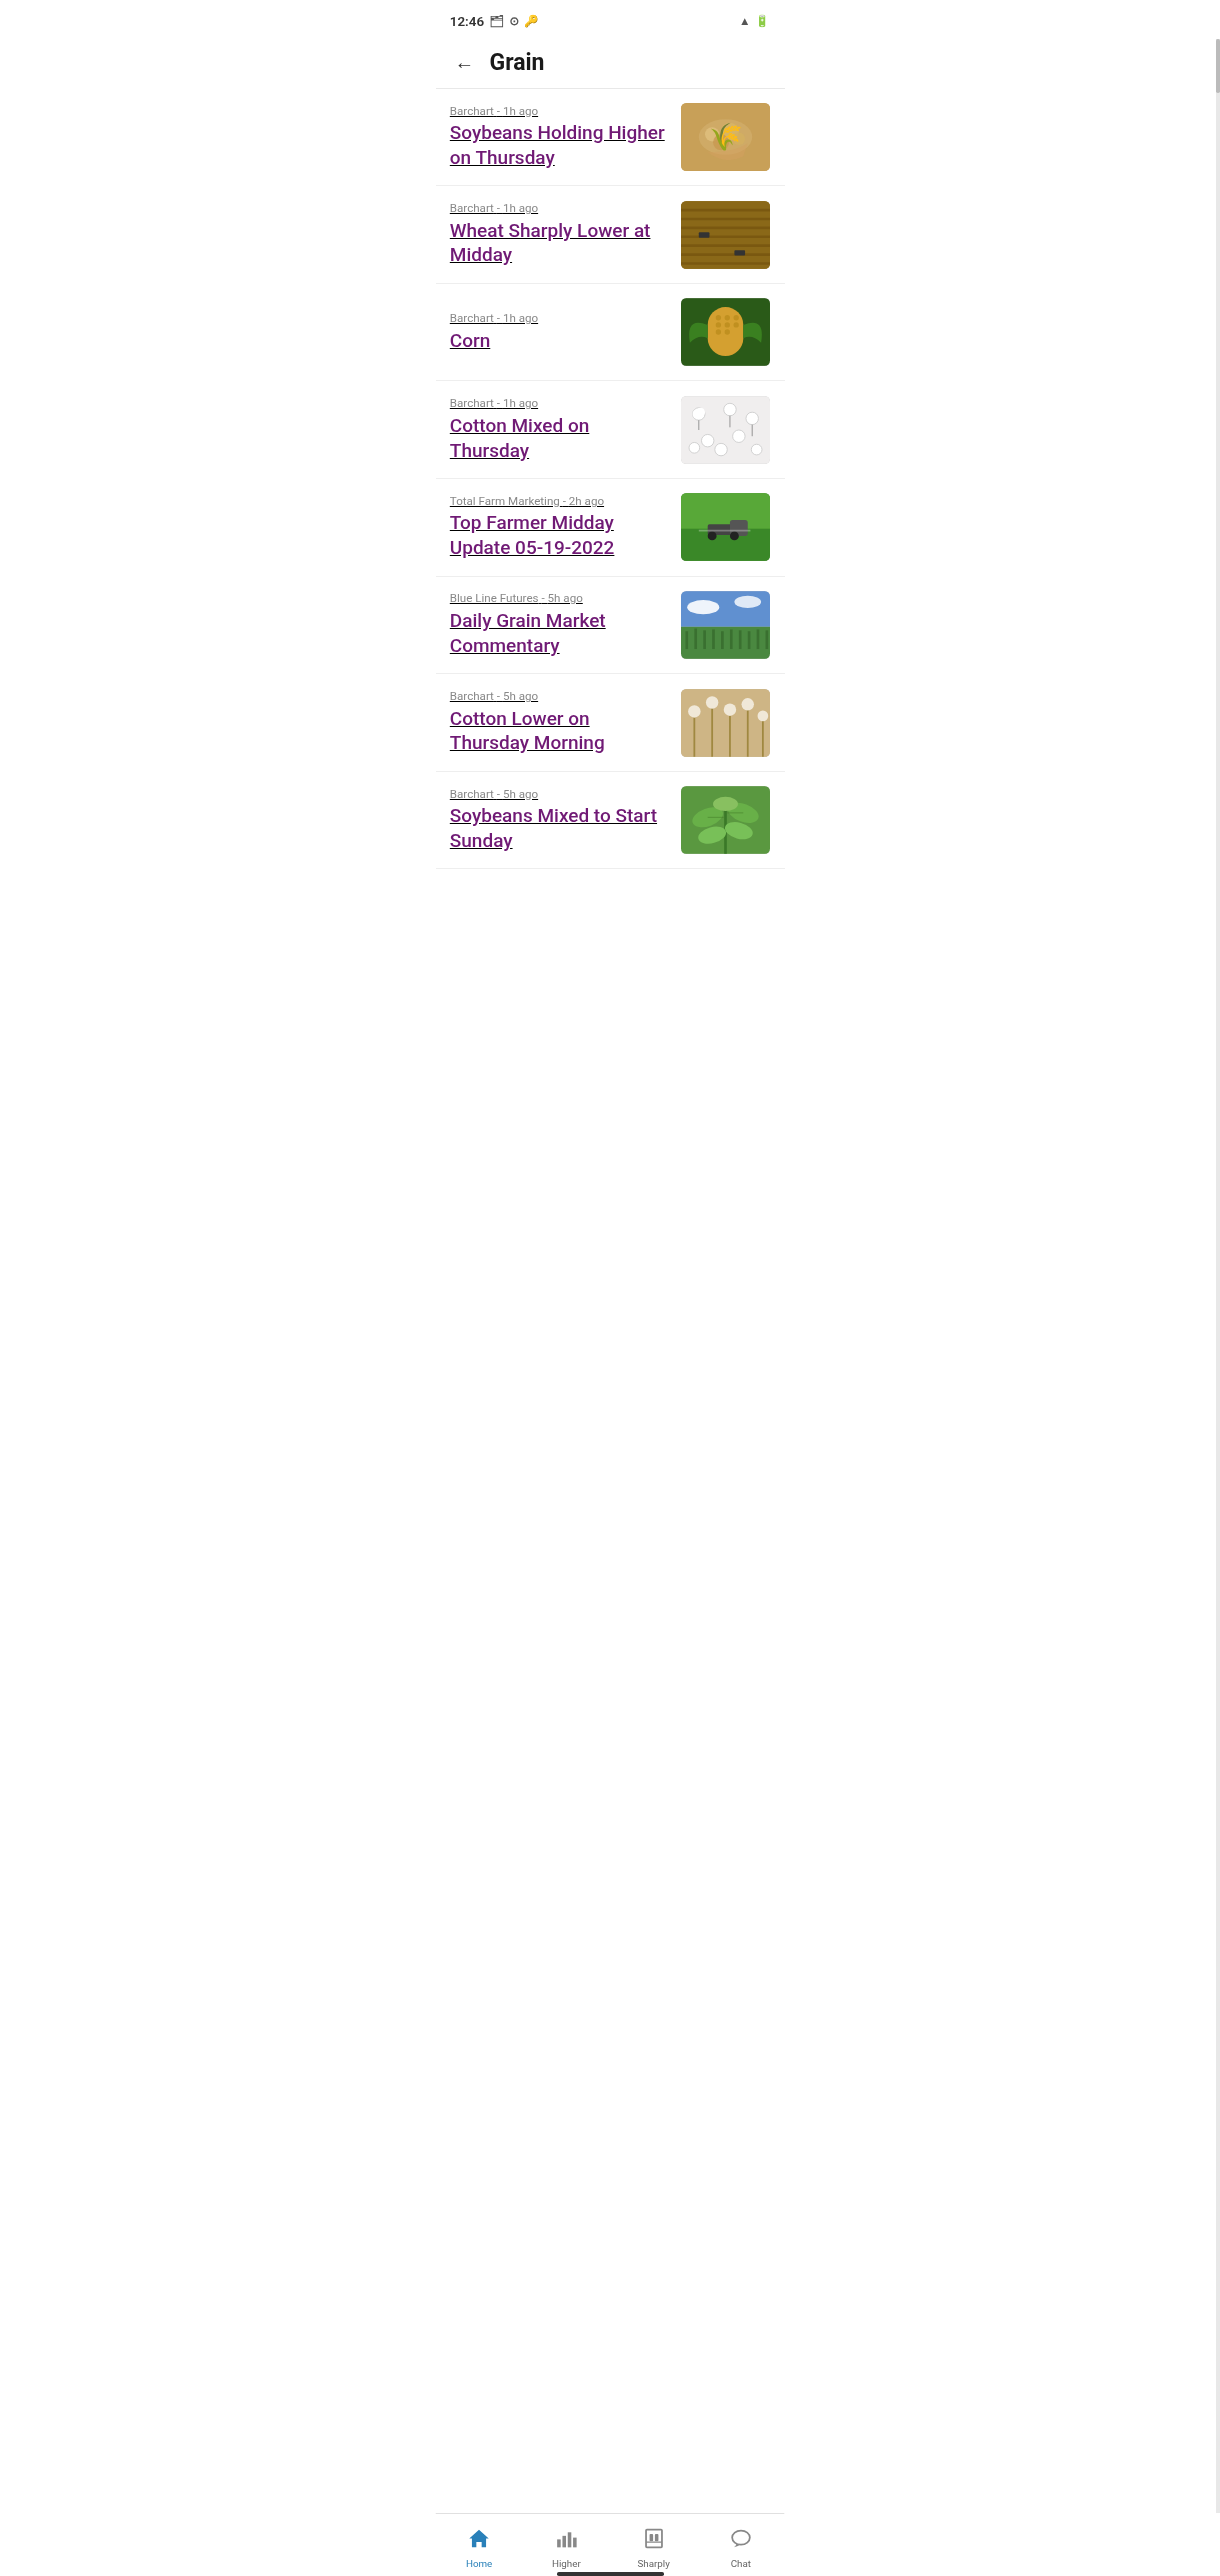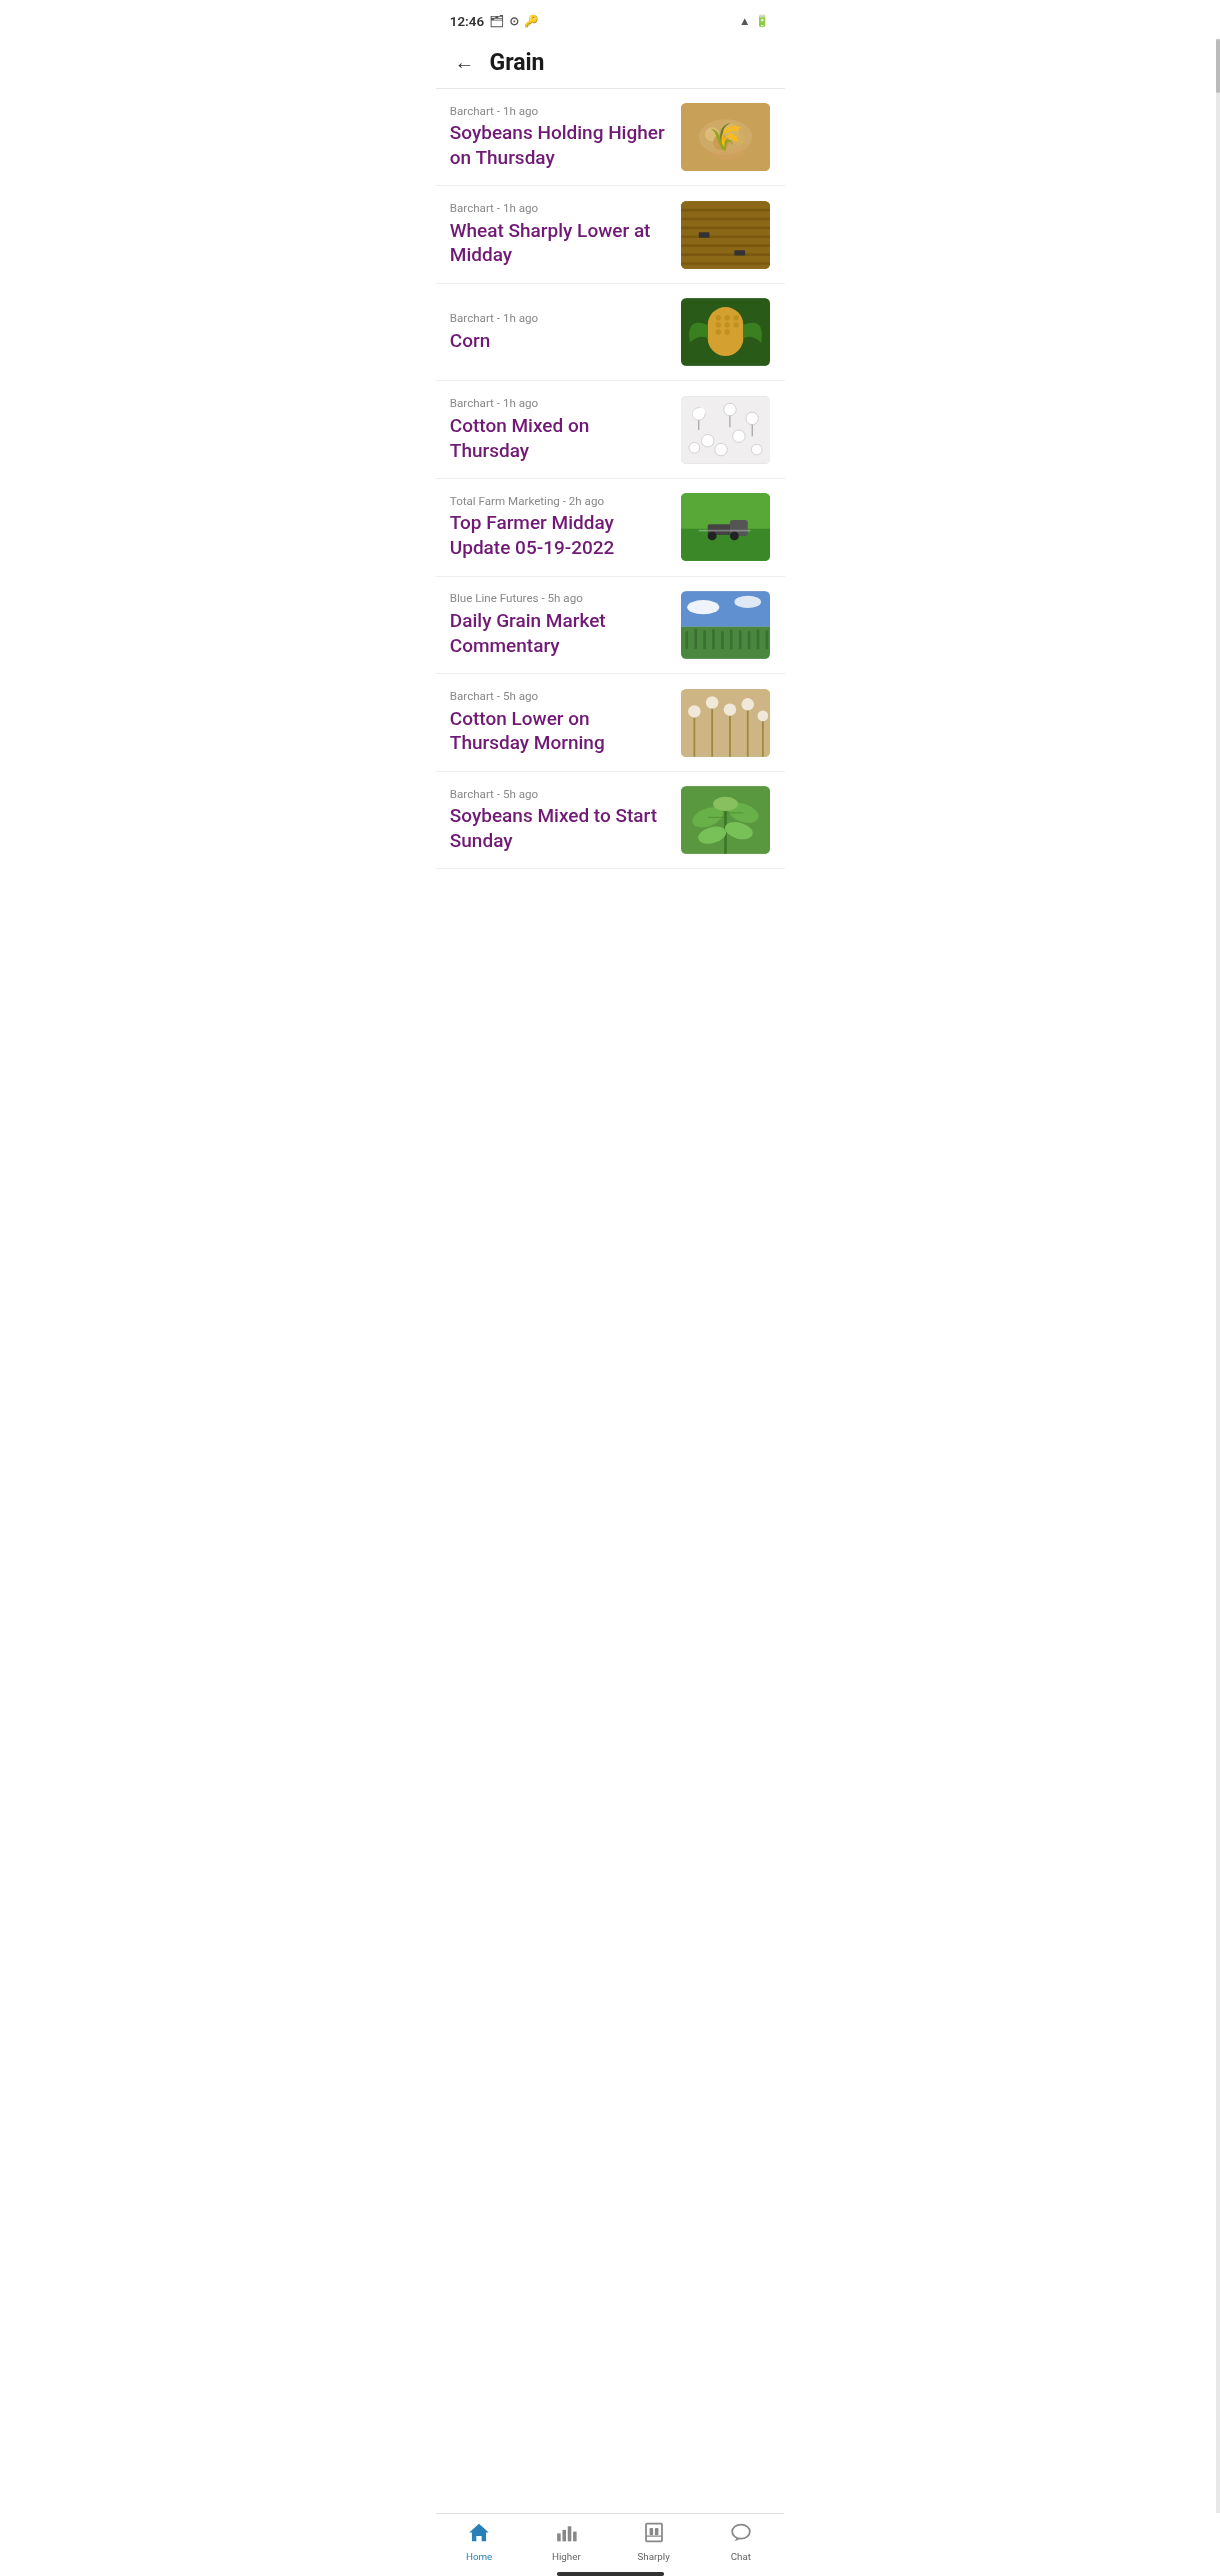--- a/index.html
+++ b/index.html
@@ -118,21 +118,21 @@
     .bottom-nav {
       position: fixed;
       bottom: 0;
       left: 50%;
       transform: translateX(-50%);
       width: 349px;
       height: 63px;
       background: #fff;
       border-top: 0.9px solid #e0e0e0;
       display: flex;
-      align-items: center;
+      align-items: flex-end;
       justify-content: space-around;
       padding-bottom: 7.2px;
     }
 
     .nav-item {
       display: flex;
       flex-direction: column;
       align-items: center;
       gap: 2.7px;
       cursor: pointer;
@@ -162,20 +162,21 @@
       left: 50%;
       transform: translateX(-50%);
       width: 107px;
       height: 3.6px;
       background: #333;
       border-radius: 1.8px;
     }
 
     .content-area {
       padding-bottom: 72px;
+      text-decoration: underline;
     }
 
     .thumb-soy-svg {
       background: #c8a058;
       position: relative;
     }
 
     .thumb-soy-svg::before {
       content: '🌾';
       position: absolute;

